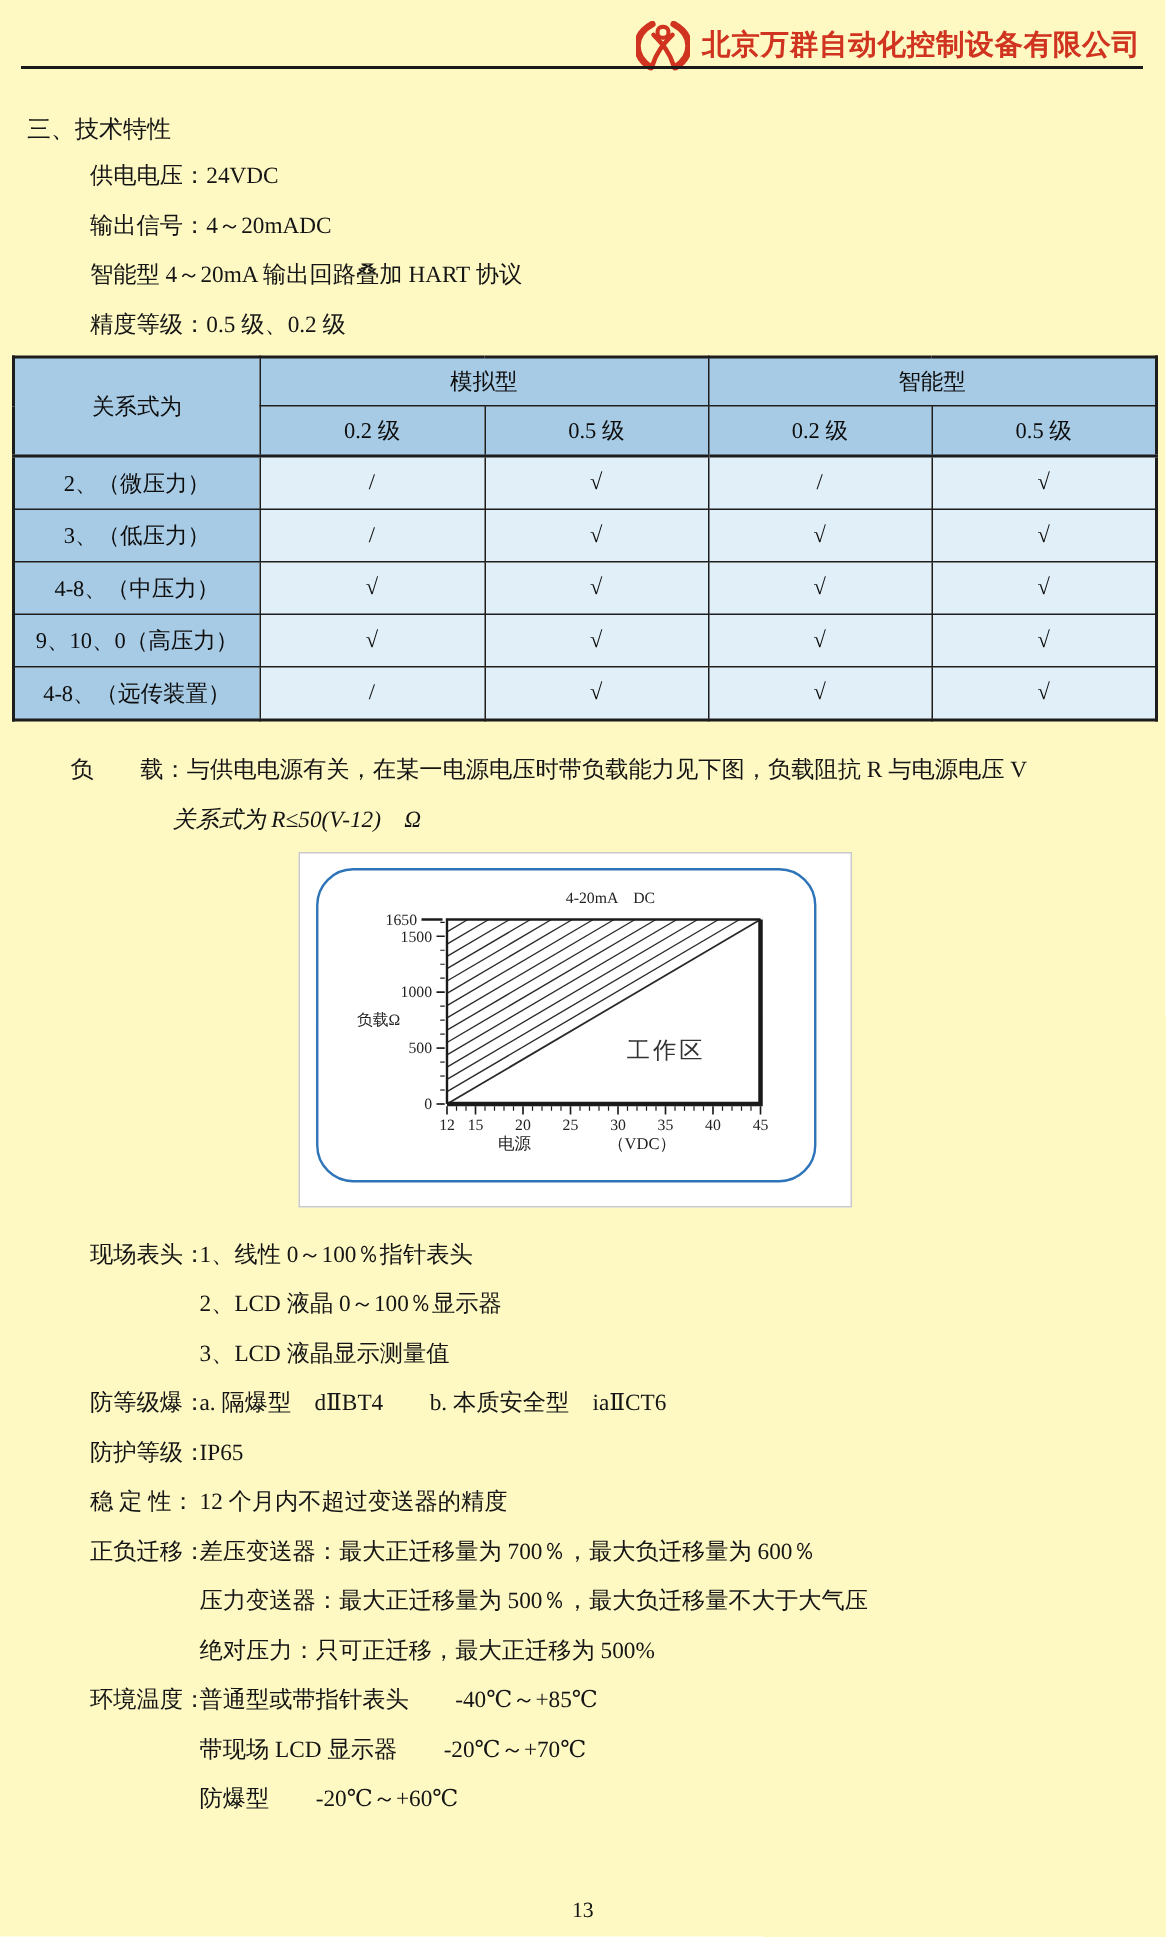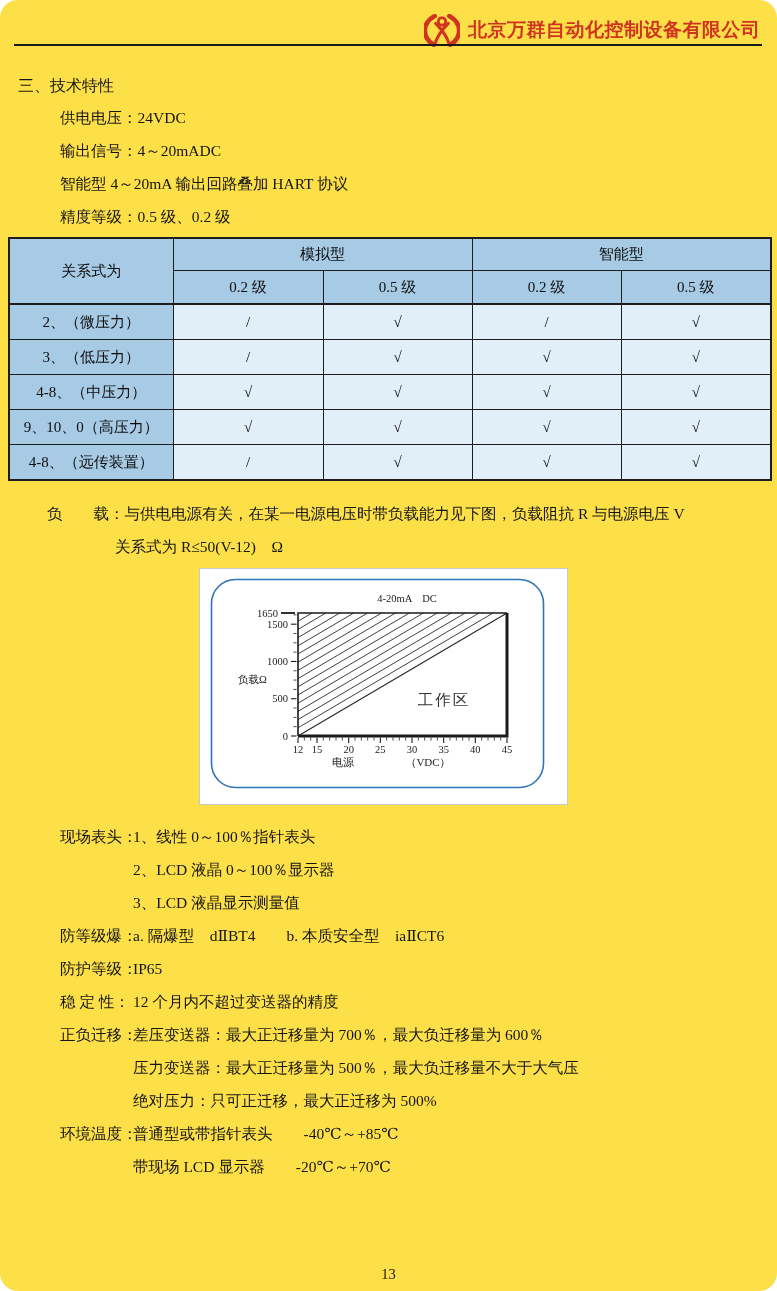--- a/index.html
+++ b/index.html
@@ -1,17 +1,17 @@
 <!DOCTYPE html>
 <html><head>
 <meta charset="utf-8">
 <style>
   html,body{margin:0;padding:0;background:#fff;}
-  .page{position:relative;width:777px;height:1291px;background:#fde047;overflow:hidden;
-        font-family:"Liberation Serif","DejaVu Serif",serif;color:#151515;border-radius:18px;}
+  .page{position:relative;width:777px;height:1291px;background:#fef9c3;overflow:hidden;
+        font-family:"Liberation Serif","DejaVu Serif",serif;color:#151515;}
 
   
   .header{position:absolute;top:13px;left:424px;height:34px;display:flex;align-items:center;gap:8px;}
   .company-name{font-family:"Liberation Sans","DejaVu Sans",sans-serif;font-weight:bold;
                 font-size:19px;color:#d0331f;letter-spacing:.5px;white-space:nowrap;}
   .header-rule{position:absolute;top:44px;left:14px;width:748px;border-top:2px solid #1a1a1a;}
 
   .section-title{position:absolute;top:76px;left:18px;font-size:16px;}
 
   .specs{position:absolute;top:101px;left:60px;font-size:15.5px;}
@@ -25,21 +25,21 @@
   .range-table thead tr:nth-child(1) th{height:31px;}
   .range-table thead tr:nth-child(2) th{height:32px;}
   .range-table tbody td{height:34px;}
   .range-table tbody tr:first-child td{border-top:2px solid #1d1d1d;}
   .range-table .hd{background:#a7cbe5;}
   .range-table .rowlabel{background:#a7cbe5;}
   .range-table .val{background:#e1eff8;}
 
   
   .load-note{position:absolute;top:497px;left:47px;font-size:15.5px;line-height:33px;white-space:nowrap;}
-  .load-note .cont{padding-left:68px;}
+  .load-note .cont{padding-left:68px;font-style:italic;}
 
   
   .chart-box{position:absolute;top:568px;left:199px;width:367px;height:235px;background:#fff;
              border:1px solid #c9c9c9;}
   .chart-box svg{display:block;}
 
   
   .details{position:absolute;top:820px;left:60px;font-size:15.5px;}
   .detail-line{position:relative;height:33px;line-height:33px;white-space:nowrap;padding-left:73px;}
   .detail-label{position:absolute;left:0;}
@@ -232,17 +232,18 @@
       <div class="detail-line"><span class="detail-label"></span><span class="detail-text">2、LCD 液晶 0～100％显示器</span></div>
       <div class="detail-line"><span class="detail-label"></span><span class="detail-text">3、LCD 液晶显示测量值</span></div>
       <div class="detail-line"><span class="detail-label">防等级爆：</span><span class="detail-text">a. 隔爆型　dⅡBT4　　b. 本质安全型　iaⅡCT6</span></div>
       <div class="detail-line"><span class="detail-label">防护等级：</span><span class="detail-text">IP65</span></div>
       <div class="detail-line"><span class="detail-label">稳 定 性：</span><span class="detail-text">12 个月内不超过变送器的精度</span></div>
       <div class="detail-line"><span class="detail-label">正负迁移：</span><span class="detail-text">差压变送器：最大正迁移量为 700％，最大负迁移量为 600％</span></div>
       <div class="detail-line"><span class="detail-label"></span><span class="detail-text">压力变送器：最大正迁移量为 500％，最大负迁移量不大于大气压</span></div>
       <div class="detail-line"><span class="detail-label"></span><span class="detail-text">绝对压力：只可正迁移，最大正迁移为 500%</span></div>
       <div class="detail-line"><span class="detail-label">环境温度：</span><span class="detail-text">普通型或带指针表头　　-40℃～+85℃</span></div>
       <div class="detail-line"><span class="detail-label"></span><span class="detail-text">带现场 LCD 显示器　　-20℃～+70℃</span></div>
+      <div class="detail-line"><span class="detail-label"></span><span class="detail-text">防爆型　　-20℃～+60℃</span></div>
     </div>
 
   <div class="footer">13</div>
 
 </div>
 
 </body></html>

